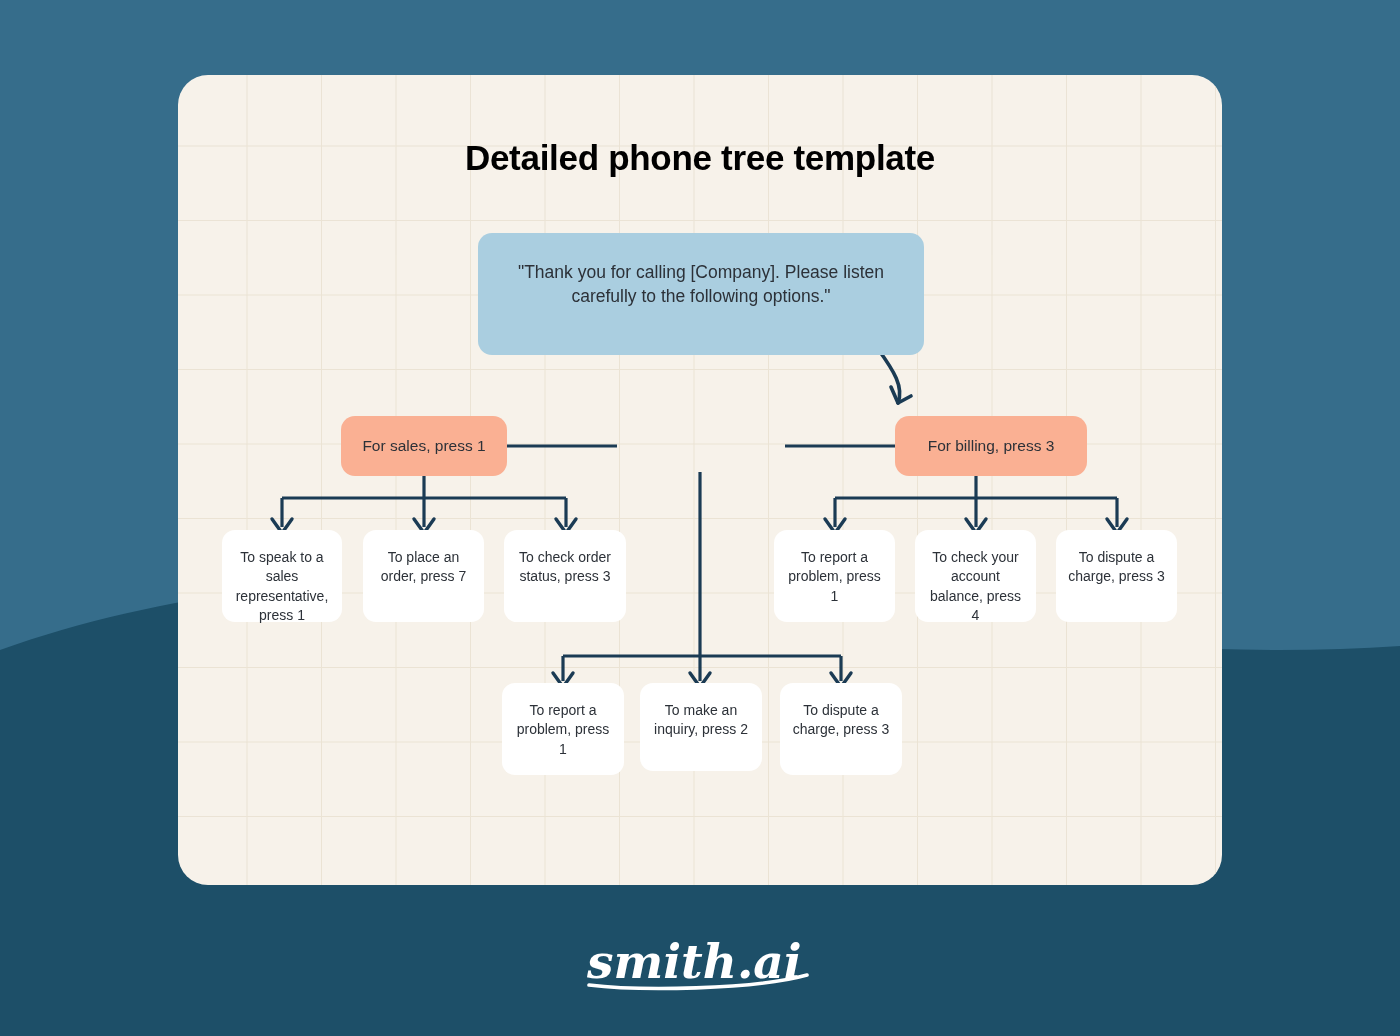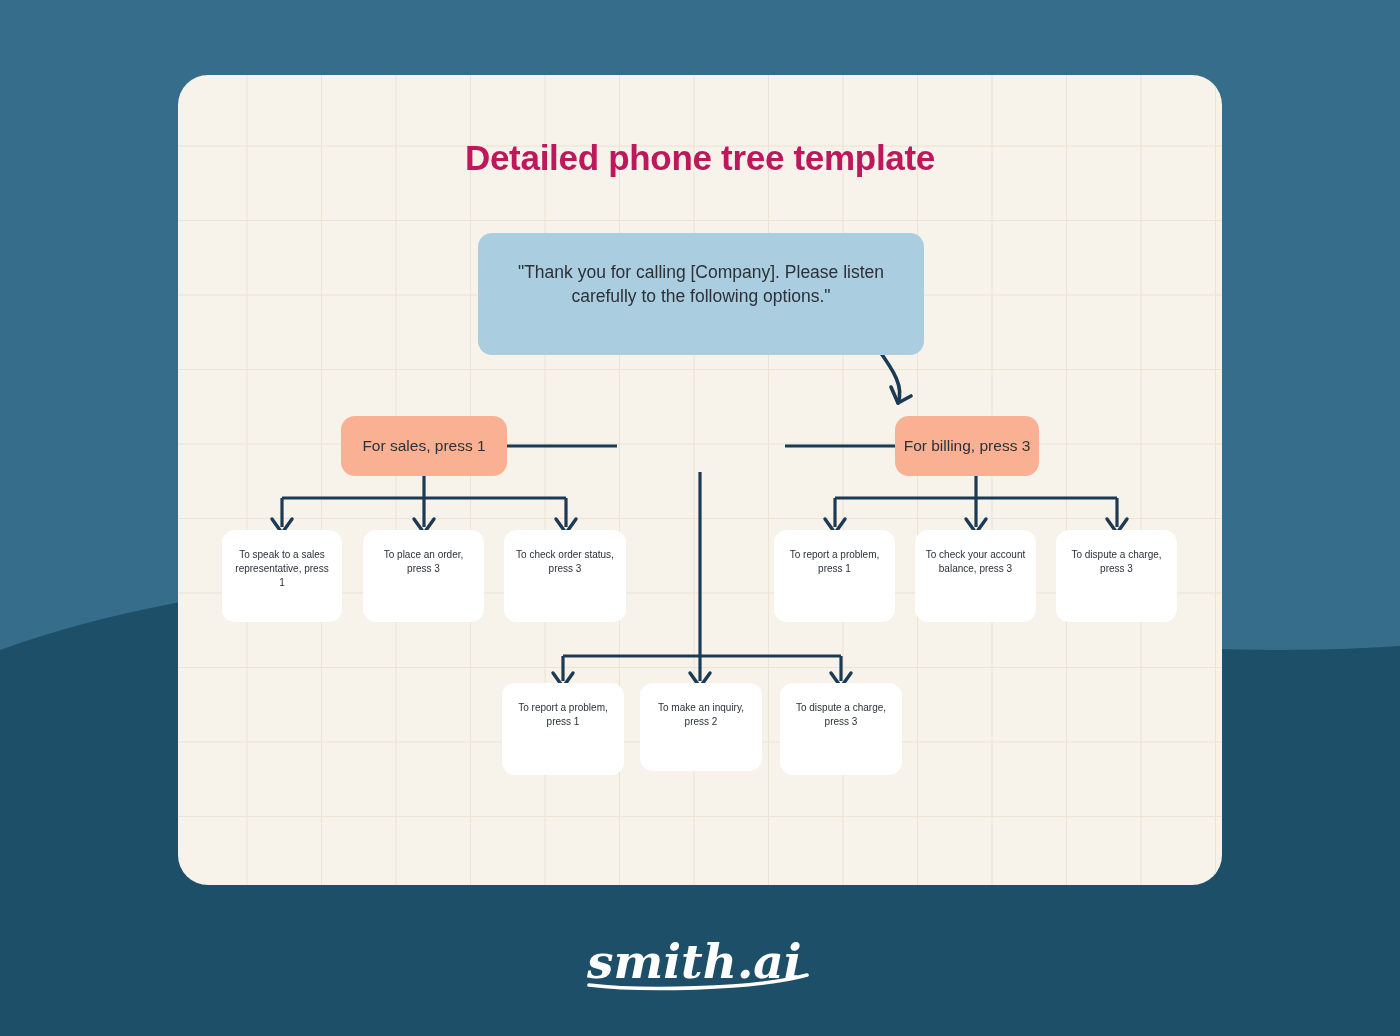--- a/index.html
+++ b/index.html
@@ -48,21 +48,21 @@
     pointer-events: none;
   }
 
   #page-title {
     position: absolute;
     left: 0; right: 0;
     top: 63px;
     text-align: center;
     font-size: 35px;
     font-weight: bold;
-    color: #be185d;
+    color: #000000;
     letter-spacing: -0.3px;
   }
 
   
   #diagram {
     position: absolute;
     left: 0; top: 0;
     width: 1044px;
     height: 810px;
   }
@@ -94,21 +94,21 @@
     line-height: 1.36;
   }
   .node-option {
     background: #fab093;
     border-radius: 14px;
     font-size: 15.5px;
   }
   .node-leaf {
     background: #ffffff;
     border-radius: 13px;
-    font-size: 10px;
+    font-size: 14px;
     align-items: flex-start;
     padding: 18px 10px 0 10px;
     line-height: 1.38;
   }
 
   
   #card-logo {
     position: absolute;
     left: 885px;
     top: 808px;
@@ -180,31 +180,31 @@
         <path d="M512 598 L522 612 L532 598"></path>
         <path d="M653 598 L663 612 L673 598"></path>
       </g>
     </svg>
 
     <div class="node node-greeting" style="left:300px; top:158px; width:446px; height:122px;">"Thank you for calling [Company]. Please listen carefully to the following options."</div>
 
     <div class="node node-option" style="left:163px; top:341px; width:166px; height:60px;text-align:center;">For sales, press 1</div>
 
 
-    <div class="node node-option" style="left:717px; top:341px; width:144px; height:60px;">For billing, press 3</div>
+    <div class="node node-option" style="left:717px; top:341px; width:192px; height:60px;">For billing, press 3</div>
 
     <div class="node node-leaf" style="left:44px; top:455px; width:120px; height:92px;">To speak to a sales representative, press 1</div>
 
-    <div class="node node-leaf" style="left:185px; top:455px; width:121px; height:92px;">To place an order, press 3</div>
+    <div class="node node-leaf" style="left:185px; top:455px; width:121px; height:92px;">To place an order, press 7</div>
 
     <div class="node node-leaf" style="left:326px; top:455px; width:122px; height:92px;">To check order status, press 3</div>
 
     <div class="node node-leaf" style="left:596px; top:455px; width:121px; height:92px;">To report a problem, press 1</div>
 
-    <div class="node node-leaf" style="left:737px; top:455px; width:121px; height:92px;">To check your account balance, press 3</div>
+    <div class="node node-leaf" style="left:737px; top:455px; width:121px; height:92px;">To check your account balance, press 4</div>
 
     <div class="node node-leaf" style="left:878px; top:455px; width:121px; height:92px;">To dispute a charge, press 3</div>
 
     <div class="node node-leaf" style="left:324px; top:608px; width:122px; height:92px;">To report a problem, press 1</div>
 
     <div class="node node-leaf" style="left:462px; top:608px; width:122px; height:88px;">To make an inquiry, press 2</div>
 
     <div class="node node-leaf" style="left:602px; top:608px; width:122px; height:92px;">To dispute a charge, press 3</div>
   </div>
 

